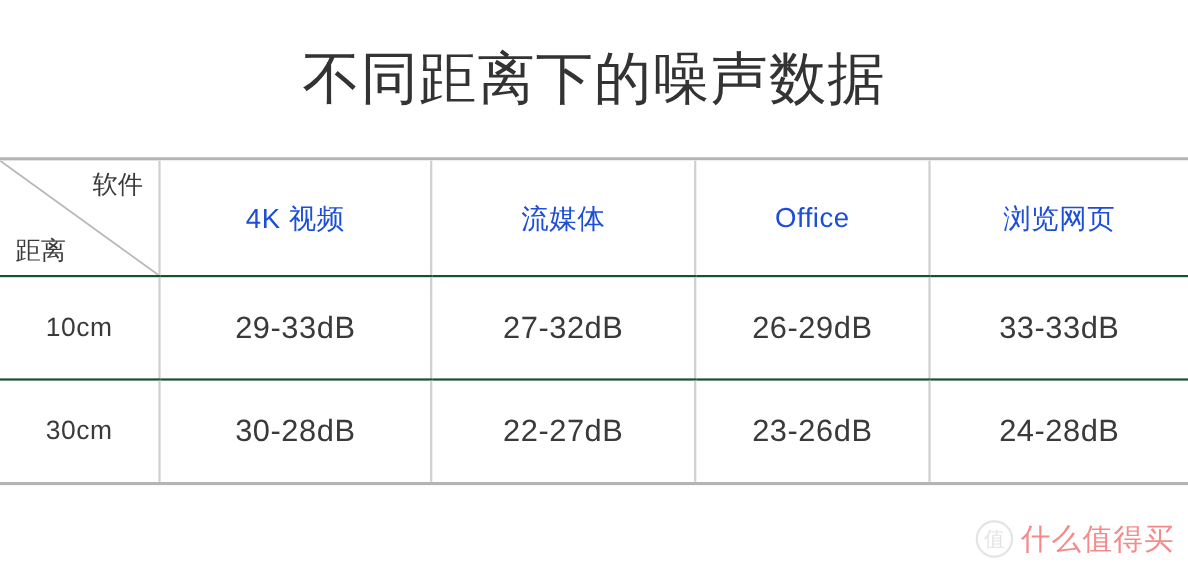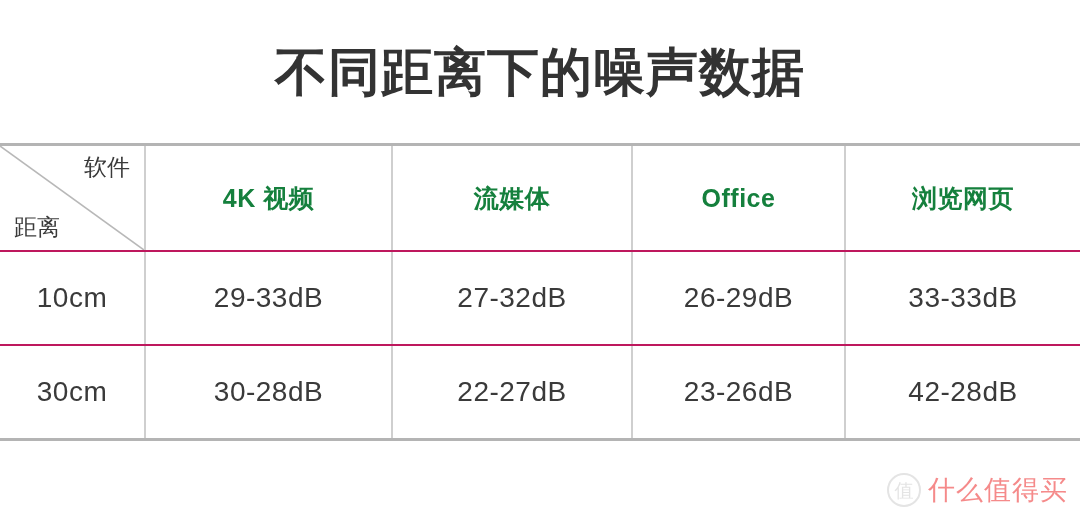--- a/index.html
+++ b/index.html
@@ -26,21 +26,21 @@
   
   .title-area {
     height: 143px;
     display: flex;
     align-items: center;
     justify-content: center;
     background: #ffffff;
   }
   .chart-title {
     font-size: 52px;
-    font-weight: 700;
+    font-weight: 400;
     color: #333333;
     letter-spacing: 1px;
     line-height: 1;
     white-space: nowrap;
     text-align: center;
   }
 
   
   .table-wrap {
     position: relative;
@@ -51,21 +51,21 @@
     background: #ffffff;
   }
   table.noise-table {
     width: 1080px;
     border-collapse: collapse;
     table-layout: fixed;
     background: #ffffff;
   }
   table.noise-table td {
     border-right: 2px solid #cfcfcf;
-    border-bottom: 2px solid #be185d;
+    border-bottom: 2px solid #14532d;
     text-align: center;
     vertical-align: middle;
     color: #3a3a3a;
     background: #ffffff;
     padding: 0;
   }
   table.noise-table tr:last-child td {
     border-bottom: none;
   }
   table.noise-table td:last-child {
@@ -76,27 +76,27 @@
   col.c1 { width: 247px; }
   col.c2 { width: 240px; }
   col.c3 { width: 213px; }
   col.c4 { width: 235px; }
 
   tr.header-row td { height: 104px; }
   tr.data-row td { height: 92px; }
 
   .col-head {
     font-size: 25px;
-    font-weight: 700;
-    color: #15803d;
+    font-weight: 400;
+    color: #1d4ed8;
     letter-spacing: 0.5px;
   }
 
   .row-head {
-    font-size: 28px;
+    font-size: 24px;
     font-weight: 400;
     color: #3a3a3a;
     letter-spacing: 0.5px;
   }
 
   .cell-val {
     font-size: 28px;
     font-weight: 400;
     color: #3a3a3a;
     letter-spacing: 0.5px;
@@ -239,21 +239,21 @@
           <td>
             <span class="cell-val">30-28dB</span>
           </td>
           <td>
             <span class="cell-val">22-27dB</span>
           </td>
           <td>
             <span class="cell-val">23-26dB</span>
           </td>
           <td>
-            <span class="cell-val">42-28dB</span>
+            <span class="cell-val">24-28dB</span>
           </td>
         </tr>
       </tbody>
     </table>
   </div>
 
   <div class="watermark">
     <span class="wm-mark">值</span>
     <span class="wm-text">什么值得买</span>
   </div>

